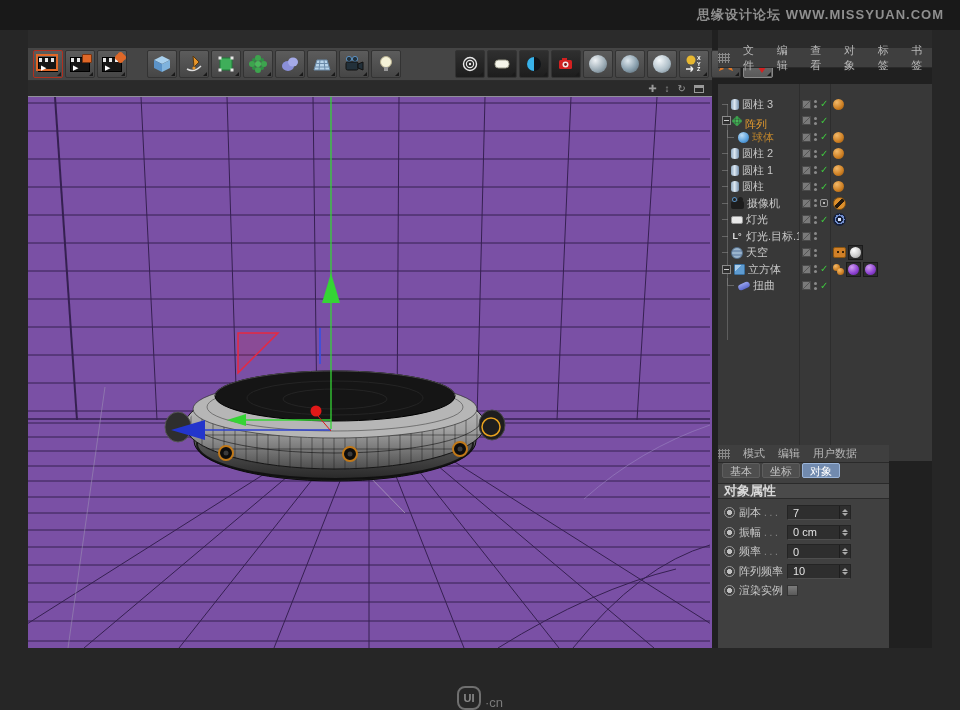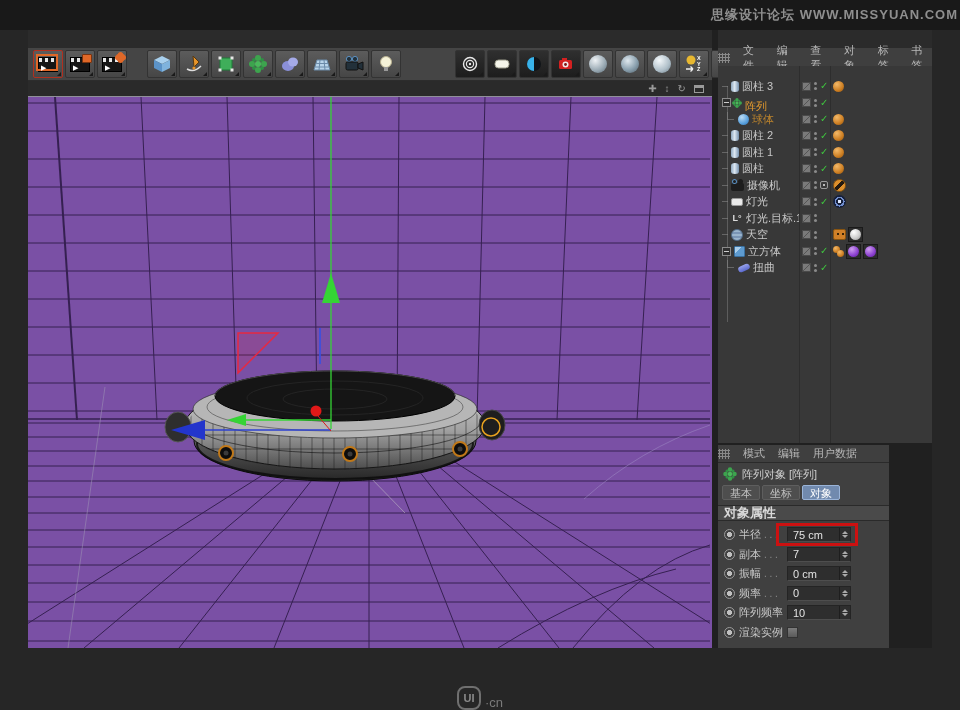--- a/index.html
+++ b/index.html
@@ -1,21 +1,21 @@
 <!DOCTYPE html>
 <html><head>
 <meta charset="utf-8">
 <style>
   * { margin:0; padding:0; box-sizing:border-box; }
   html,body { width:960px; height:710px; overflow:hidden; }
   body { background:#262626; position:relative; font-family:"Liberation Sans","DejaVu Sans",sans-serif; }
 
   
   .banner { position:absolute; left:0; top:0; width:960px; height:30px; background:#191919;
-            display:flex; align-items:center; justify-content:flex-end; padding-right:2px; }
+            display:flex; align-items:center; justify-content:flex-end; padding-right:16px; }
   .banner span { color:#8f8f8f; font-size:13px; font-weight:bold; letter-spacing:1px; }
 
   
   .app { position:absolute; left:28px; top:30px; width:904px; height:618px; background:#202020; }
 
   .topstrip { position:absolute; top:0; height:18px; background:#2b2b2b; }
   .topstrip.l { left:0; width:684px; }
   .topstrip.r { left:690px; width:214px; }
 
   
@@ -56,21 +56,21 @@
               border-top:1px solid #90909a; overflow:hidden; }
 
   
   .menurow { display:flex; align-items:center; gap:13px; background:#3f3f3f;
              border-bottom:1px solid #2a2a2a; color:#b8b8b8; font-size:11px; }
   .grip { width:12px; height:10px; flex:0 0 auto;
           background-image:radial-gradient(#8a8a8a 1px, transparent 1.3px); background-size:3px 3px; }
 
   
   .om-menu { position:absolute; left:690px; top:18px; width:214px; height:20px; }
-  .om-list { position:absolute; left:690px; top:36px; width:214px; height:377px; background:#383838; }
+  .om-list { position:absolute; left:690px; top:54px; width:214px; height:377px; background:#383838; }
   .om-list .cdiv { position:absolute; top:0; height:100%; border-left:1px solid #2d2d2d; }
   .om-list .cdiv.c1 { left:81px; } .om-list .cdiv.c2 { left:112px; }
   .treeline { position:absolute; left:9px; top:20px; height:236px; border-left:1px solid rgba(140,140,140,.45); }
   .om-rows { position:absolute; left:0; top:12px; width:100%; }
   .om-row { position:relative; height:16.5px; }
   .ncol { display:flex; align-items:center; height:100%; padding-left:4px; width:81px; overflow:hidden; }
   .tick { width:6px; border-top:1px solid rgba(140,140,140,.55); margin-right:1px; flex:0 0 auto; }
   .childcorner { width:7px; height:8px; border-left:1px solid rgba(140,140,140,.55);
                  border-bottom:1px solid rgba(140,140,140,.55); margin:-7px 2px 0 5px; flex:0 0 auto; }
   .expander { width:9px; height:9px; border:1px solid #8a8a8a; background:#2f2f2f; position:relative; flex:0 0 auto; margin-right:1px; }
@@ -665,44 +665,28 @@
     </div>
   </div>
 
   <div class="attr">
     <div class="attr-menu menurow">
       <div class="grip"></div>
       <span>模式</span>
       <span>编辑</span>
       <span>用户数据</span>
     </div>
-    <div class="attr-title">
-      <span class="flower small"></span>
-      <span>阵列对象 [阵列]</span>
-    </div>
     <div class="attr-tabs">
       <span class="tab">基本</span>
       <span class="tab">坐标</span>
       <span class="tab active">对象</span>
     </div>
     <div class="attr-section">对象属性</div>
     <div class="attr-fields">
 
-      <div class="f-row">
-        <span class="f-circ"></span>
-        <span class="f-lab"><span>半径</span><span class="leader">. . .</span></span>
-        <div class="f-box">
-            <span>75 cm</span>
-            <div class="spin">
-              <i class="up"></i>
-              <i class="dn"></i>
-            </div>
-          </div>
-        <div class="red-annot"></div>
-      </div>
 
       <div class="f-row">
         <span class="f-circ"></span>
         <span class="f-lab"><span>副本</span><span class="leader">. . .</span></span>
         <div class="f-box">
             <span>7</span>
             <div class="spin">
               <i class="up"></i>
               <i class="dn"></i>
             </div>

